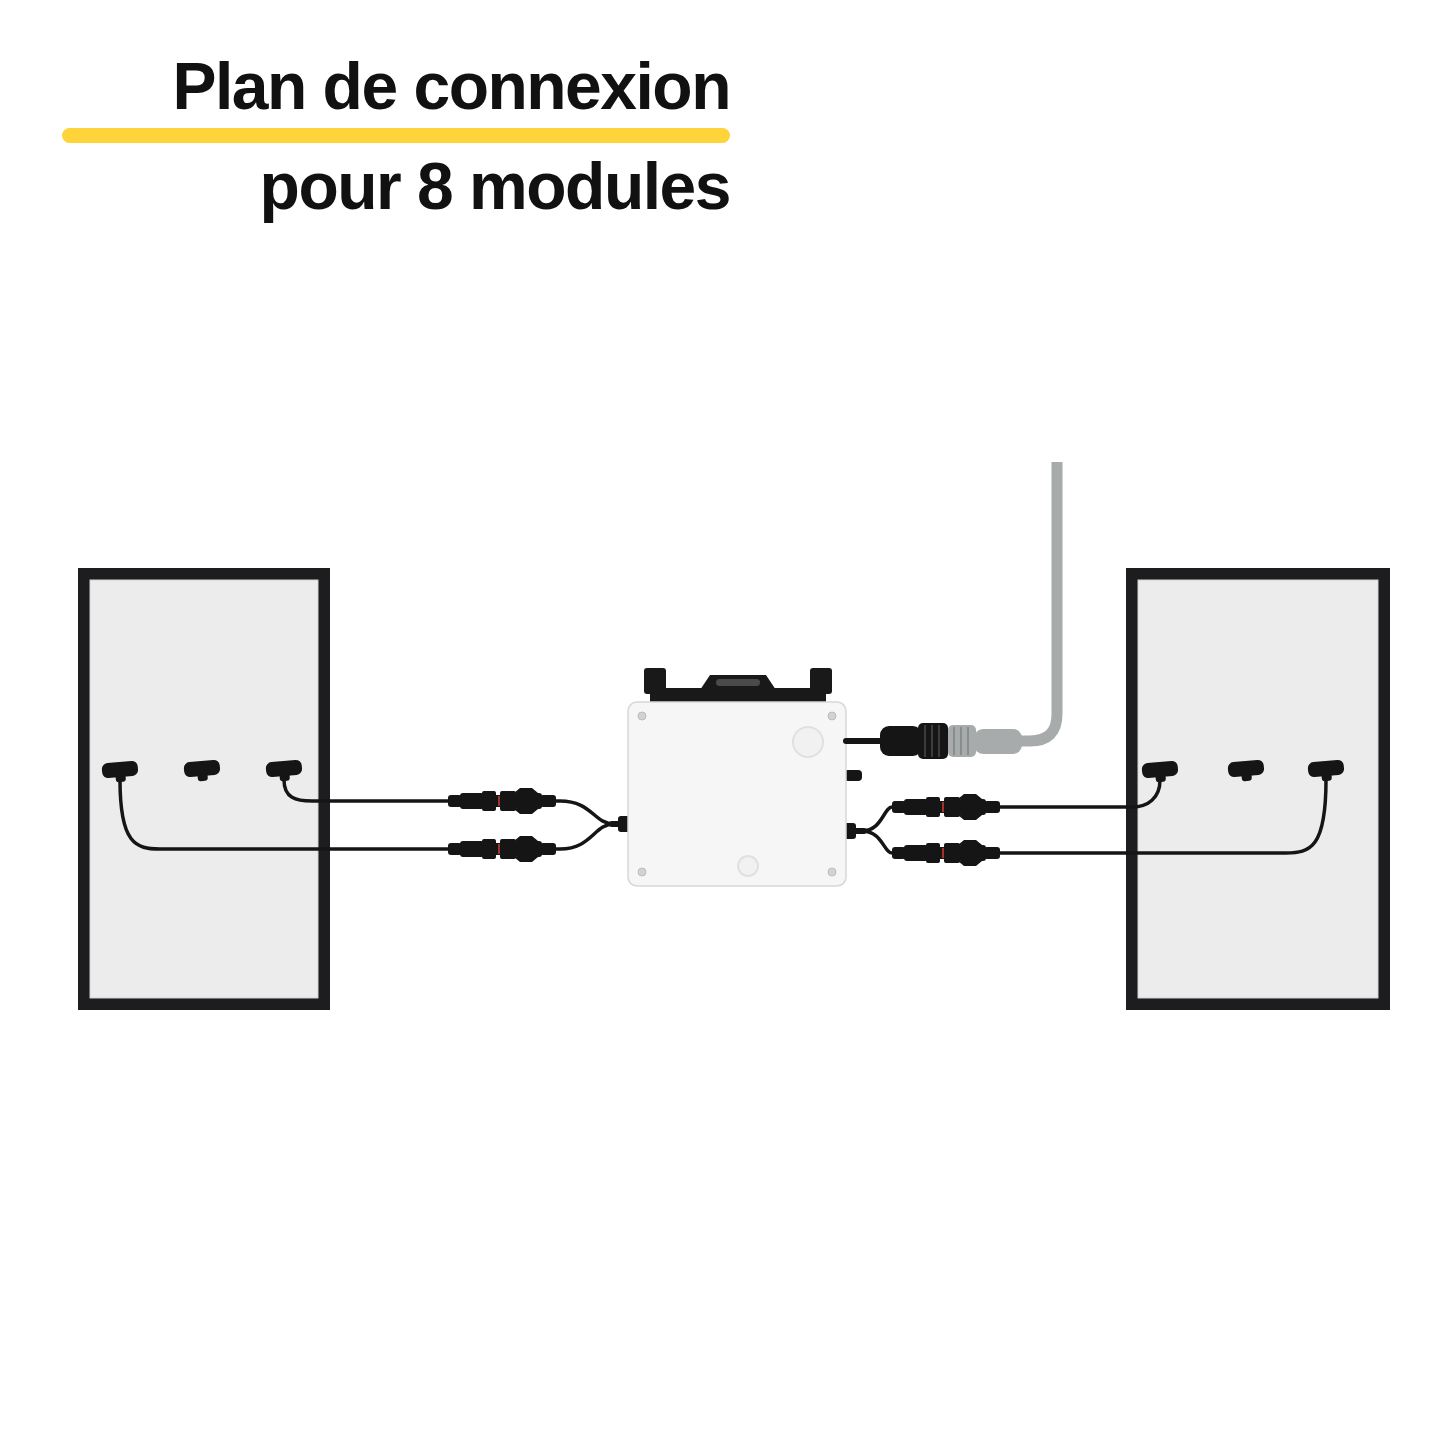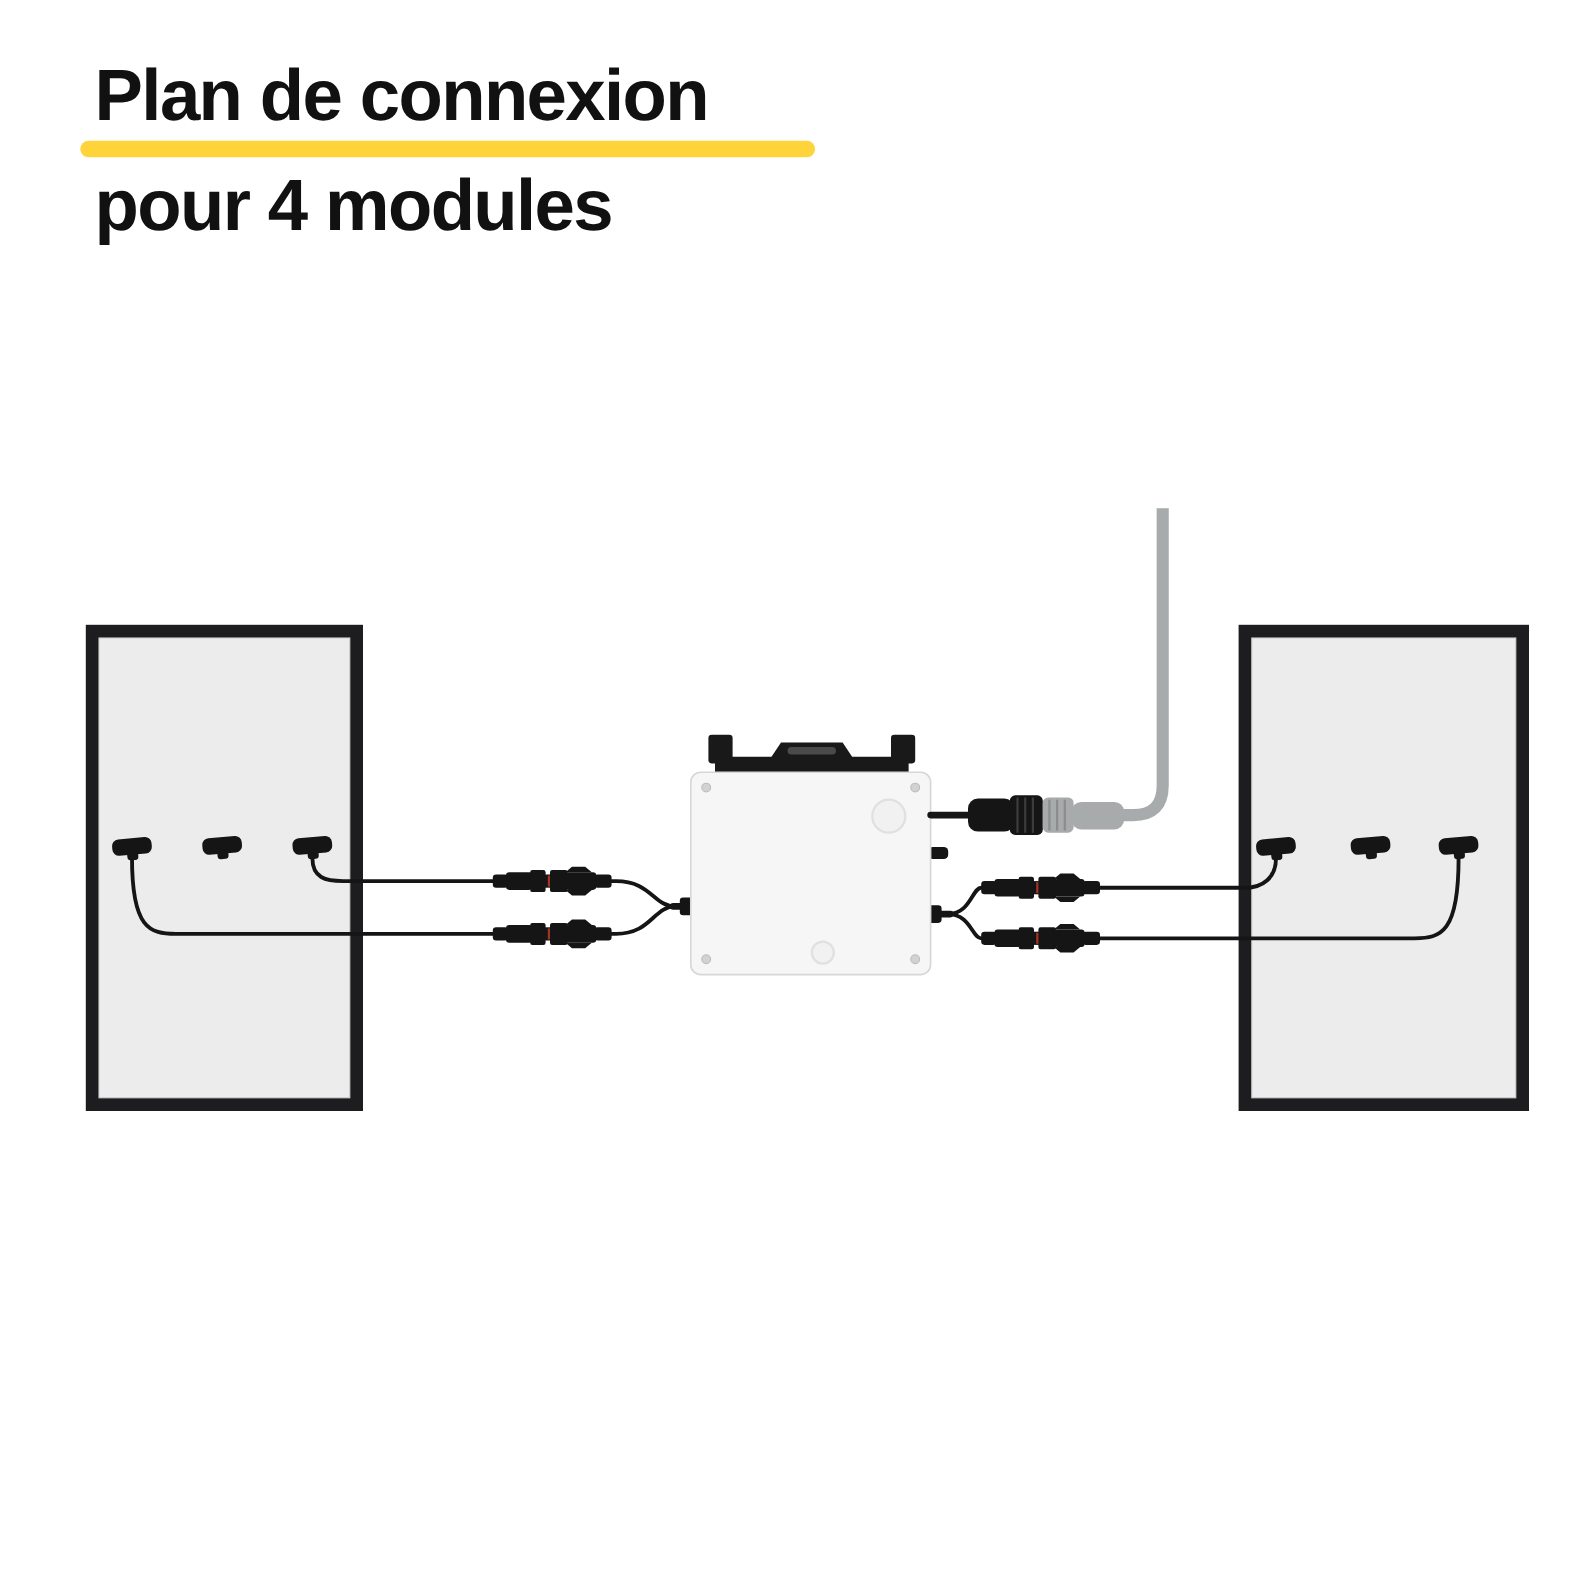--- a/index.html
+++ b/index.html
@@ -9,23 +9,24 @@
   body {
     width: 1445px;
     height: 1445px;
     position: relative;
     background: var(--background, #ffffff);
     font-family: "Liberation Sans", sans-serif;
     overflow: hidden;
   }
   .title-block {
     position: absolute;
-    left: 86px;
+    left: 75px;
     top: 52px;
     z-index: 2;
+    text-align: right;
   }
   .title-line {
     font-family: "Liberation Sans", sans-serif;
     font-weight: bold;
     font-size: 66px;
     line-height: 1.04;
     color: var(--title-text, #111111);
     letter-spacing: -1.5px;
     white-space: nowrap;
   }
@@ -55,21 +56,21 @@
   .bracket       { fill: #191919; }
   .vent          { fill: #f1f1f1; stroke: #e0e0e0; stroke-width: 2; }
   .screw         { fill: #d2d2d2; stroke: #bdbdbd; stroke-width: 1; }
 </style>
 </head>
 <body>
 
 <header class="title-block">
   <div class="title-line">Plan de connexion</div>
   <div class="highlight-bar"></div>
-  <div class="title-line">pour 4 modules</div>
+  <div class="title-line">pour 8 modules</div>
 </header>
 
 <svg class="diagram" width="1445" height="1445" viewBox="0 0 1445 1445" xmlns="http://www.w3.org/2000/svg">
 
   <defs>
 
     <g id="mc4">
       <rect x="0" y="-6" width="14" height="12" rx="3"></rect>
       <rect x="12" y="-8" width="24" height="16" rx="3"></rect>
       <rect x="34" y="-10" width="14" height="20" rx="2"></rect>

